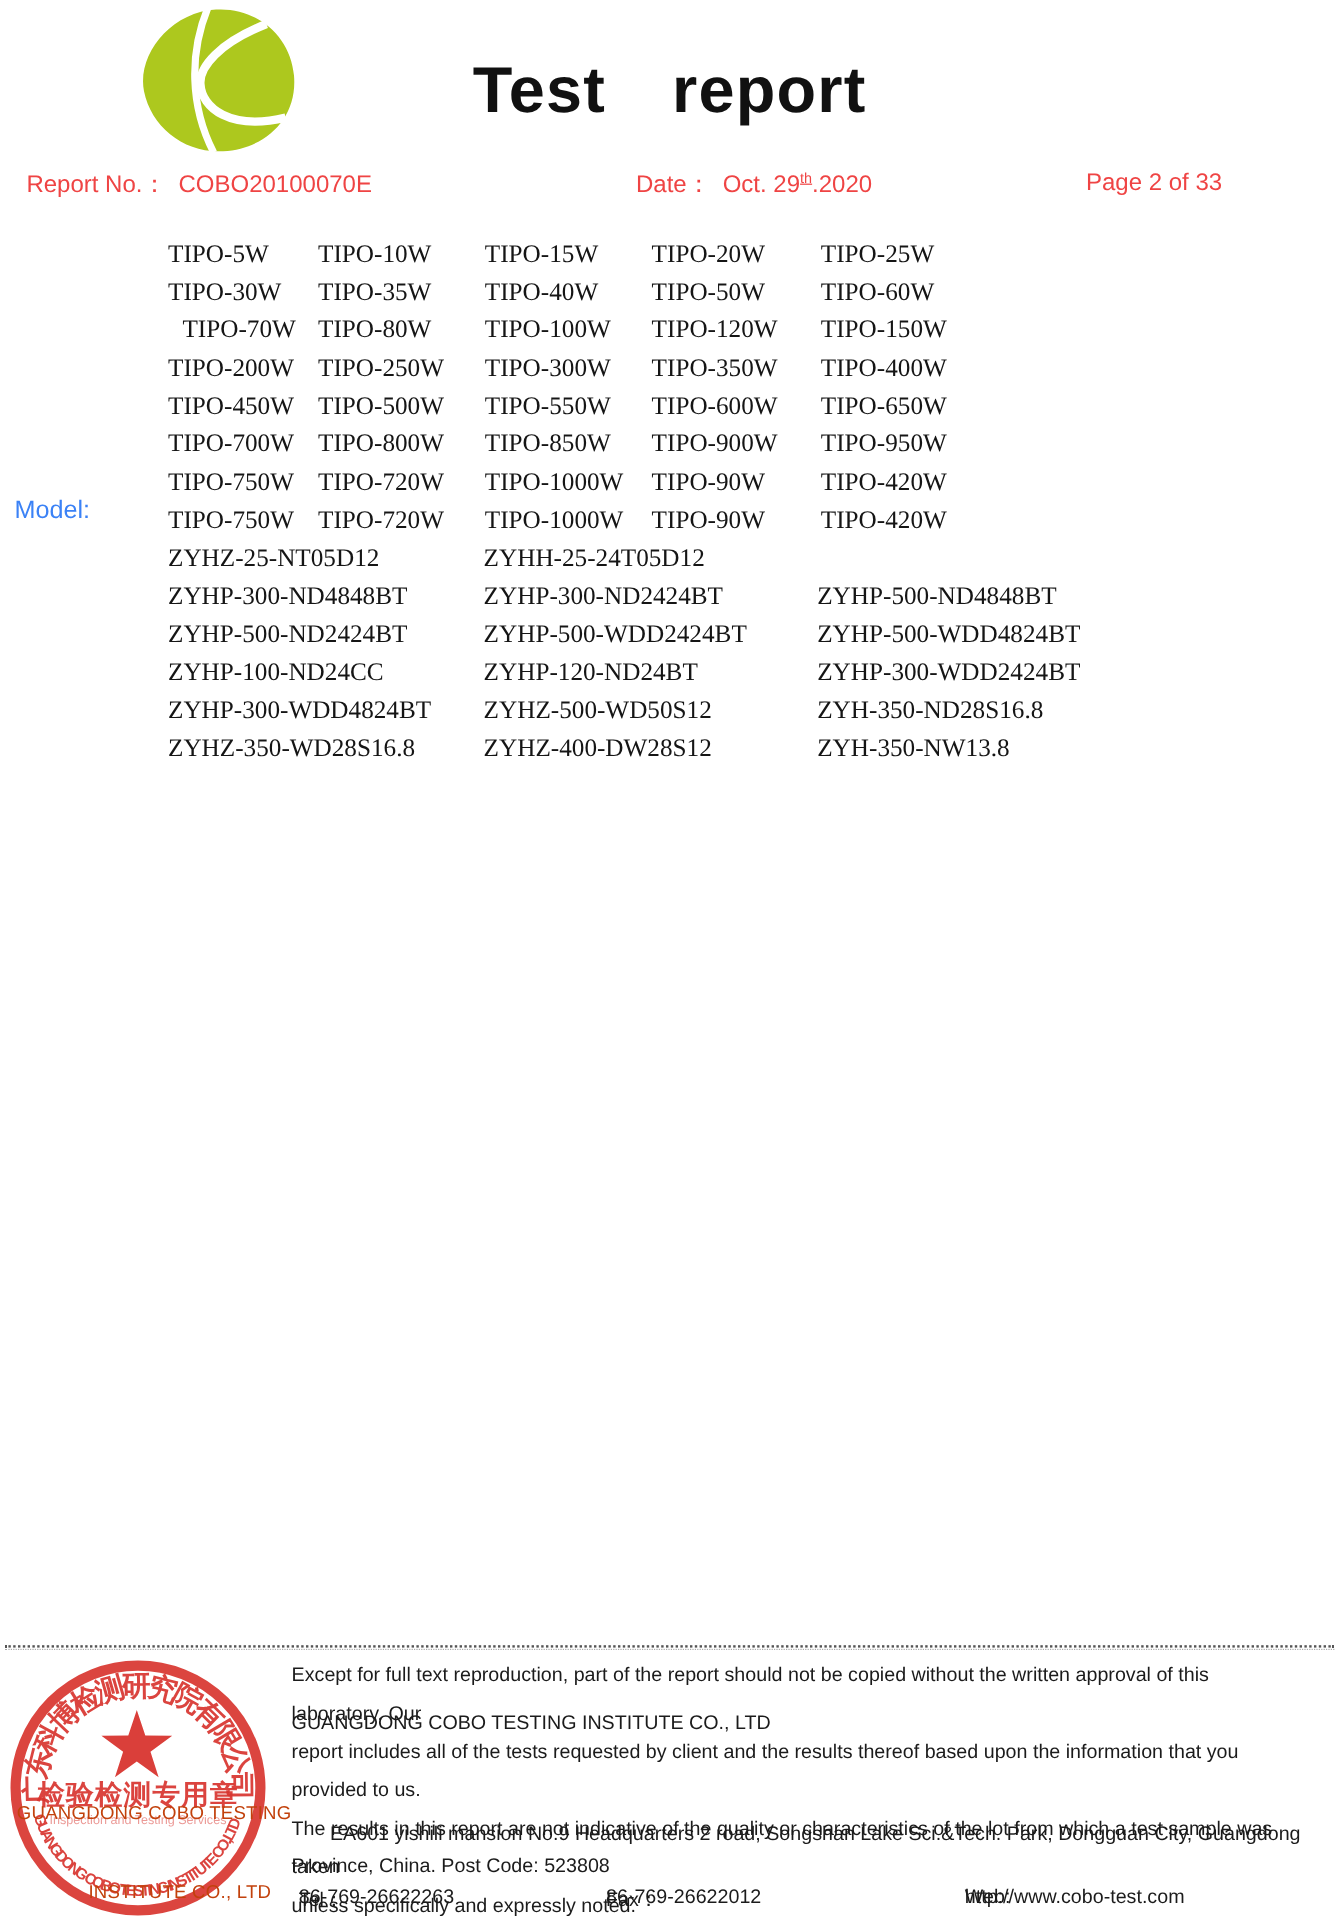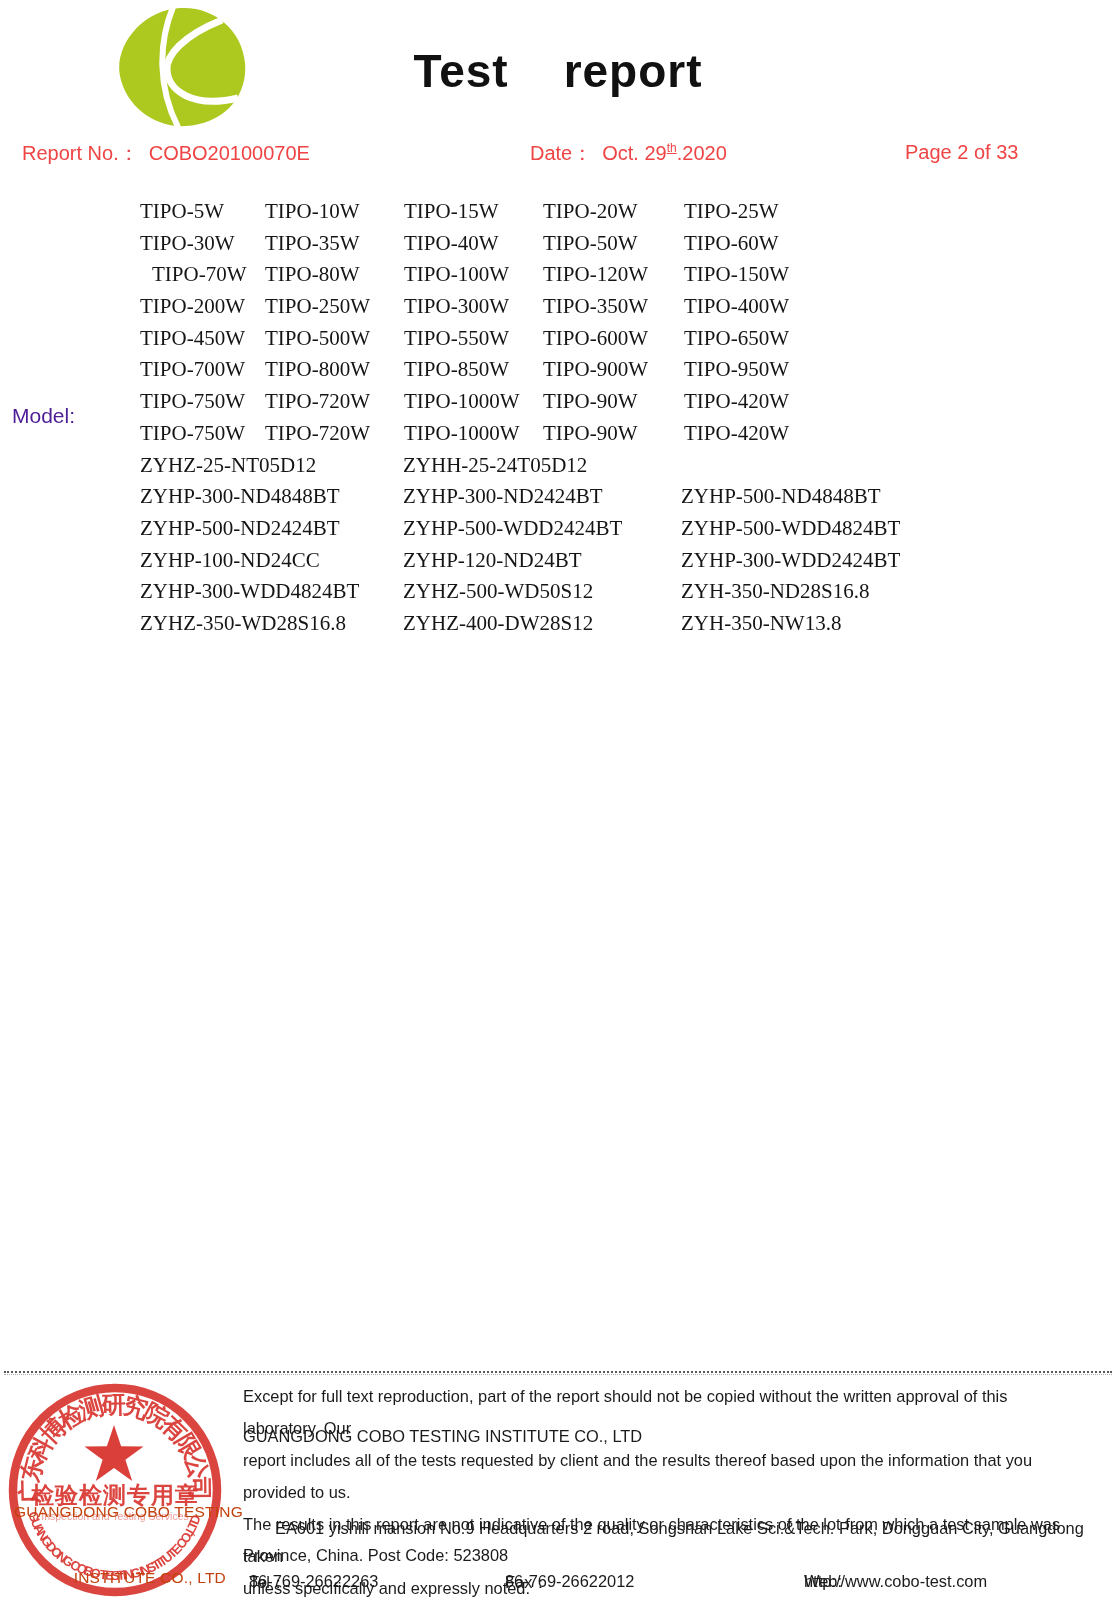--- a/index.html
+++ b/index.html
@@ -6,32 +6,32 @@
   html,body { background:#ffffff; }
   .page {
     position:relative; width:1116px; height:1599px; background:#fff;
     overflow:hidden; font-family:"Liberation Sans", sans-serif; color:#1c1c1c;
   }
 
   
   .logo { position:absolute; left:116px; top:6px; width:132px; height:122px; }
   .title {
     position:absolute; left:0; top:44px; width:1116px; text-align:center;
-    font-size:46px; font-weight:bold; letter-spacing:1px; color:#111;
+    font-size:54px; font-weight:bold; letter-spacing:1px; color:#111;
   }
   .title .w2 { margin-left:55px; }
   .meta { position:absolute; top:140px; font-size:20px; color:#ef4444; }
   .meta-report { left:22px; }
   .meta-date  { left:530px; }
   .meta-page  { left:905px; top:141px; }
   .meta .lbl { margin-right:10px; }
   sup { font-size:12px; vertical-align:super; line-height:0;text-decoration:underline; }
 
   
-  .model-label { position:absolute; left:12px; top:404px; font-size:21px; color:#4c1d95; }
+  .model-label { position:absolute; left:12px; top:414px; font-size:21px; color:#3b82f6; }
   .models {
     position:absolute; left:140px; top:196px; width:700px;
     font-family:"Liberation Serif", serif; font-size:21px; color:#151515;
   }
   .mrow { display:grid; height:31.7px; line-height:31.7px; white-space:nowrap; }
   .mrow.tipo { grid-template-columns:125px 139px 139px 141px auto; }
   .mrow.zyh  { grid-template-columns:263px 278px auto; }
   .mrow .cell.indent { padding-left:12px; }
 
   

